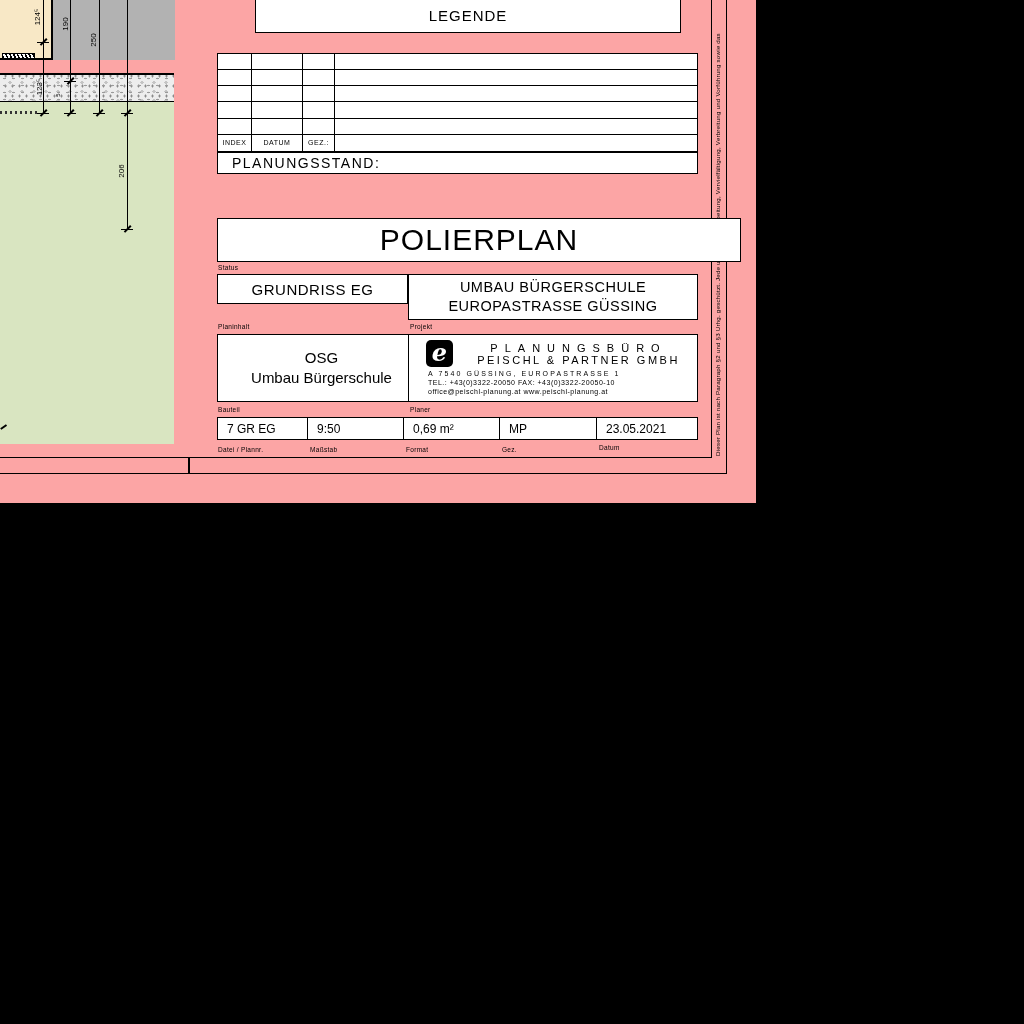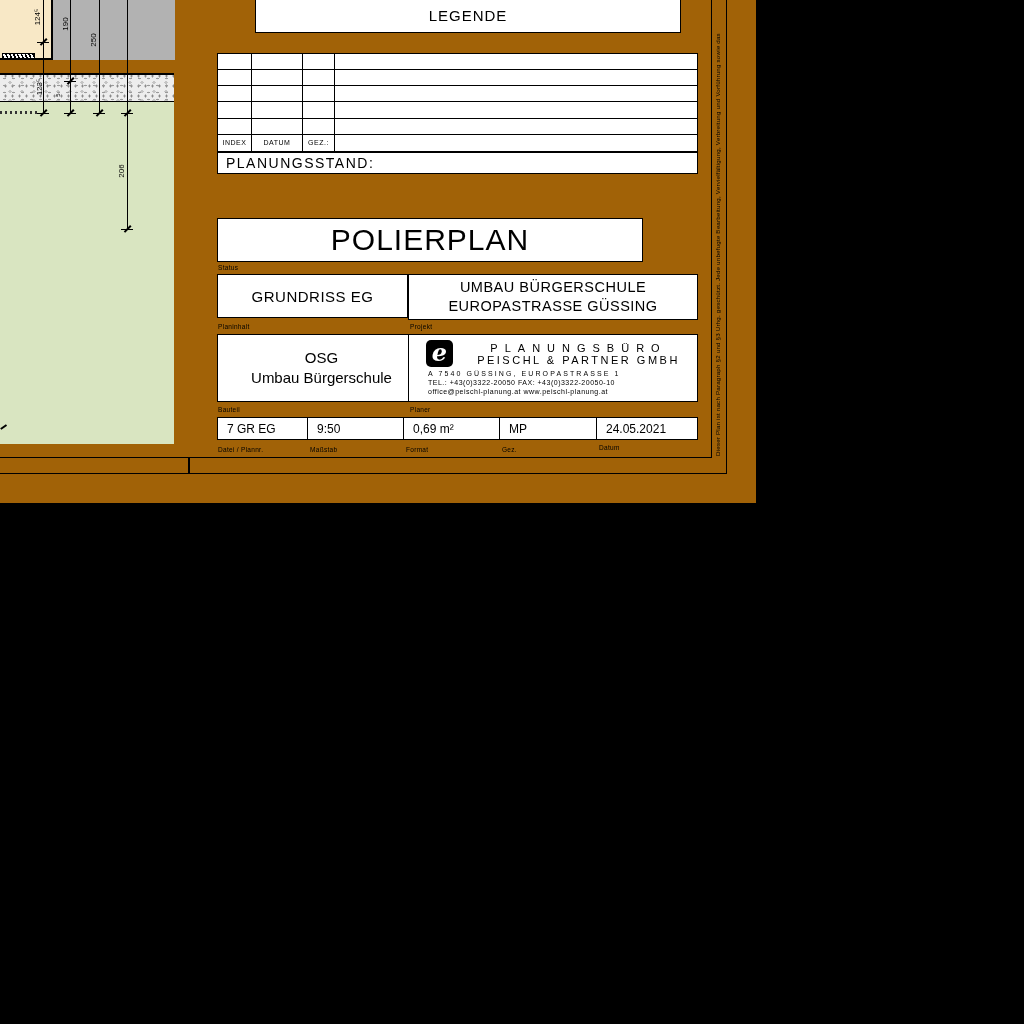--- a/index.html
+++ b/index.html
@@ -1,19 +1,19 @@
 <!DOCTYPE html>
 <html><head>
 <meta charset="utf-8">
 <style>
   html,body{margin:0;padding:0;background:#000;}
   *{box-sizing:border-box;}
   #canvas{position:relative;width:1024px;height:1024px;background:#000;overflow:hidden;
           font-family:"Liberation Sans", sans-serif;color:#000;}
-  #sheet{position:absolute;left:0;top:0;width:756px;height:503px;background:#a16207;overflow:hidden;}
+  #sheet{position:absolute;left:0;top:0;width:756px;height:503px;background:#fca5a5;overflow:hidden;}
 
   
   .wall{position:absolute;left:0;top:0;width:53px;height:60px;background:#f8e8c6;
         border-right:2px solid #000;border-bottom:2px solid #000;}
   .sill{position:absolute;left:2px;top:53px;width:33px;height:6px;border:1px solid #000;
         background:repeating-linear-gradient(65deg,#000 0 1.5px,#fff 1.5px 3.5px);}
   .concrete{position:absolute;left:53px;top:0;width:122px;height:60px;background:#b2b2b2;}
   .gravel{position:absolute;left:0;top:73px;width:174px;height:29px;
         border-top:2px solid #000;border-bottom:1px solid #000;background-color:#ededed;
         background-image:radial-gradient(#9a9a9a 1.2px,transparent 1.3px),
@@ -45,25 +45,25 @@
   .box{position:absolute;background:#fff;border:1.5px solid #000;}
   .legend-box{left:255px;top:-9px;width:426px;height:42px;display:flex;align-items:flex-end;justify-content:center;
         font-size:15px;letter-spacing:1px;padding-bottom:8px;}
   .idx-table{left:217px;top:53px;width:481px;height:99px;border:1px solid #000;
         display:grid;grid-template-columns:34px 51px 32px 1fr;grid-template-rows:repeat(6,1fr);}
   .idx-cell{border-right:1px solid #000;border-bottom:1px solid #000;
         display:flex;align-items:center;justify-content:center;font-size:7px;letter-spacing:0.5px;}
   .idx-cell.c4{border-right:none;}
   .idx-cell.rlast{border-bottom:none;}
   .pstand{left:217px;top:152px;width:481px;height:22px;display:flex;align-items:center;
-        font-size:14px;letter-spacing:1.5px;padding-left:8px;}
-  .polier{left:217px;top:218px;width:426px;height:44px;display:flex;align-items:center;justify-content:center;
+        font-size:14px;letter-spacing:1.5px;padding-left:14px;}
+  .polier{left:217px;top:218px;width:524px;height:44px;display:flex;align-items:center;justify-content:center;
         font-size:30px;letter-spacing:1px;}
   .tiny-label{position:absolute;font-size:6.5px;letter-spacing:0.3px;white-space:nowrap;}
-  .content-box{left:217px;top:274px;width:191px;height:44px;display:flex;align-items:center;justify-content:center;
+  .content-box{left:217px;top:274px;width:191px;height:30px;display:flex;align-items:center;justify-content:center;
         font-size:15px;letter-spacing:0.5px;}
   .project-box{left:408px;top:274px;width:290px;height:46px;display:flex;flex-direction:column;
         align-items:center;justify-content:center;font-size:14.5px;letter-spacing:0.5px;line-height:1.3;}
   .bauteil-box{left:217px;top:334px;width:209px;height:68px;display:flex;flex-direction:column;
         align-items:center;justify-content:center;font-size:15px;line-height:1.35;}
   .planer-box{left:408px;top:334px;width:290px;height:68px;padding-top:5px;}
   .firm-row{display:flex;align-items:center;gap:7px;padding-left:17px;}
   .logo{width:27px;height:27px;background:#000;border-radius:5px;color:#fff;flex:0 0 auto;
         display:flex;align-items:center;justify-content:center;font-size:24px;font-weight:bold;
         font-style:italic;font-family:"DejaVu Serif",serif;line-height:1;padding-bottom:2px;}
@@ -189,21 +189,21 @@
       </div>
     </div>
     <span class="tiny-label" style="left:218px;top:406px;">Bauteil</span>
     <span class="tiny-label" style="left:410px;top:406px;">Planer</span>
 
     <div class="meta-row" style="position:absolute;background:#fff;">
       <div class="meta-cell">7 GR EG</div>
       <div class="meta-cell">9:50</div>
       <div class="meta-cell">0,69 m²</div>
       <div class="meta-cell">MP</div>
-      <div class="meta-cell last">24.05.2021</div>
+      <div class="meta-cell last">23.05.2021</div>
     </div>
     <span class="tiny-label" style="left:218px;top:446px;">Datei / Plannr.</span>
     <span class="tiny-label" style="left:310px;top:446px;">Maßstab</span>
     <span class="tiny-label" style="left:406px;top:446px;">Format</span>
     <span class="tiny-label" style="left:502px;top:446px;">Gez.</span>
     <span class="tiny-label" style="left:599px;top:444px;">Datum</span>
 
   </div>
 </div>
 

